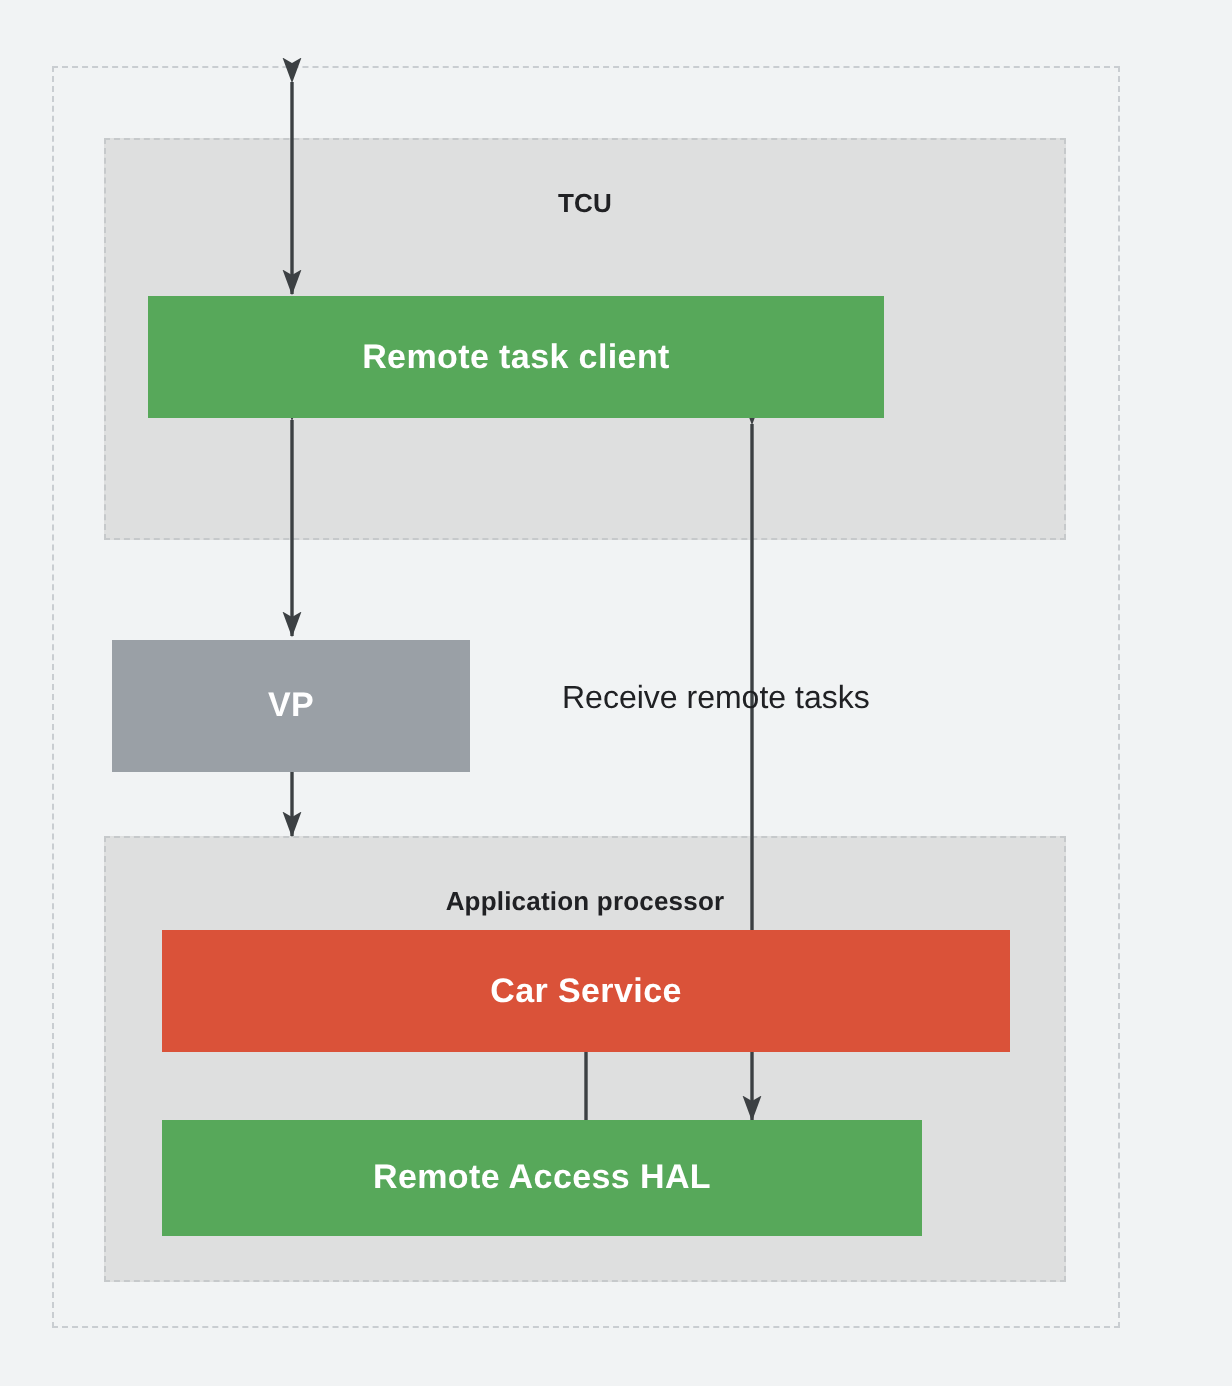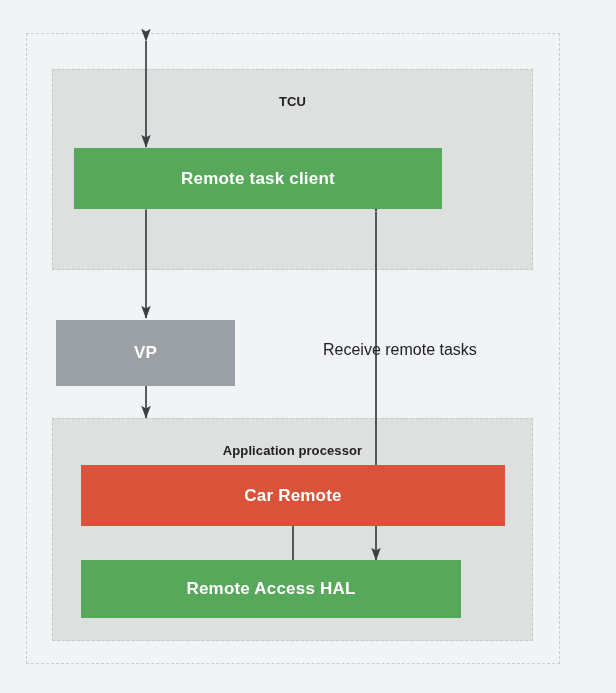--- a/index.html
+++ b/index.html
@@ -113,21 +113,20 @@
     position: absolute;
     font-size: 16px;
     font-weight: normal;
     color: #202124;
     white-space: nowrap;
     line-height: 20px;
   }
   #receive-remote-tasks-label {
     left: 281px;
     top: 340px;
-    margin-left: 42px;
   }
 </style>
 </head>
 <body>
 
 <div id="diagram">
 
   <div class="outer-boundary"></div>
 
   <div class="group-box" id="tcu-group">
@@ -171,21 +170,21 @@
 
   <div class="block" id="remote-task-client">
     <span>Remote task client</span>
   </div>
 
   <div class="block" id="vp-block">
     <span>VP</span>
   </div>
 
   <div class="block" id="car-service">
-    <span>Car Remote</span>
+    <span>Car Service</span>
   </div>
 
   <div class="block" id="remote-access-hal">
     <span>Remote Access HAL</span>
   </div>
 
   <div class="edge-label" id="receive-remote-tasks-label">Receive remote tasks</div>
 
 </div>
 

